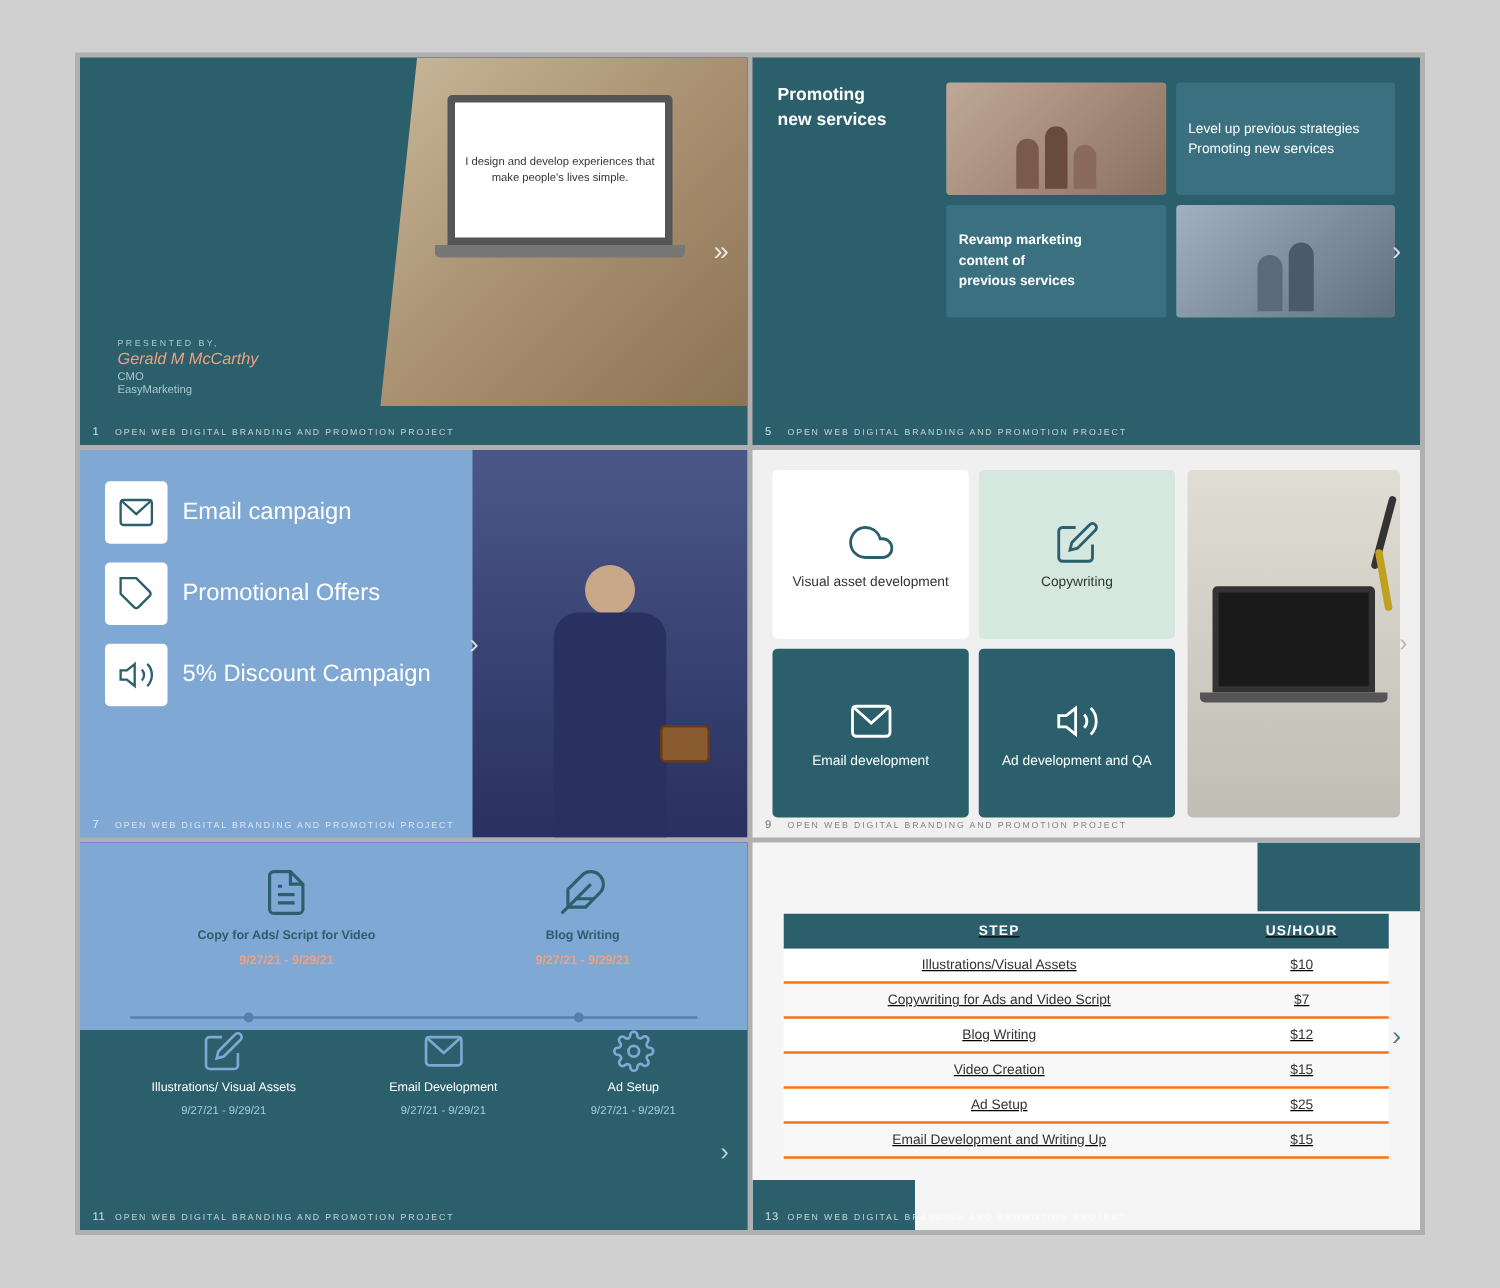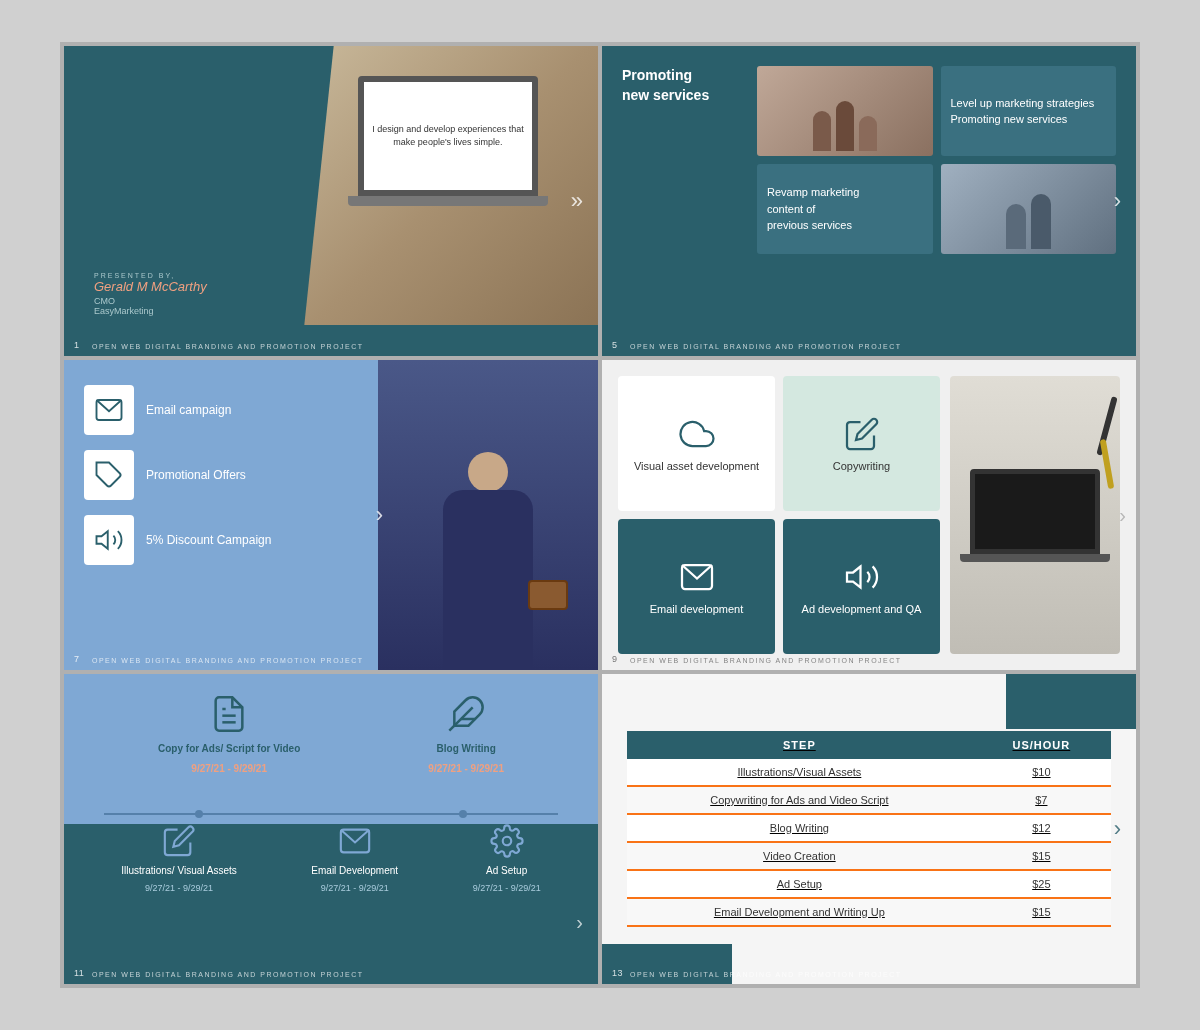--- a/index.html
+++ b/index.html
@@ -154,21 +154,21 @@
       height: 50px;
       background: #fff;
       border-radius: 4px;
       display: flex;
       align-items: center;
       justify-content: center;
       font-size: 18px;
       flex-shrink: 0;
     }
     .service-label {
-      font-size: 12px;
+      font-size: 19px;
       color: #fff;
       font-weight: 500;
     }
     .slide-7-right {
       width: 200px;
       position: relative;
     }
 
     
     .slide-9 {
@@ -348,25 +348,25 @@
         <div class="photo-box photo-box-1" style="height:90px;background:linear-gradient(135deg,#c0a898 0%,#8a7060 100%);border-radius:3px;">
 
           <div style="width:100%;height:100%;display:flex;align-items:flex-end;justify-content:center;padding-bottom:5px;gap:5px;">
             <div style="width:18px;height:40px;background:#7a5a4a;border-radius:9px 9px 0 0;"></div>
             <div style="width:18px;height:50px;background:#6a4a3a;border-radius:9px 9px 0 0;"></div>
             <div style="width:18px;height:35px;background:#8a6a5a;border-radius:9px 9px 0 0;"></div>
           </div>
         </div>
 
         <div style="background:#3a7080;padding:10px;border-radius:3px;height:90px;display:flex;align-items:center;">
-          <div style="font-size:11px;color:#fff;line-height:1.5;">Level up marketing strategies Promoting new services</div>
+          <div style="font-size:11px;color:#fff;line-height:1.5;">Level up previous strategies Promoting new services</div>
         </div>
 
         <div style="background:#3a7080;padding:10px;border-radius:3px;height:90px;display:flex;align-items:center;">
-          <div style="font-size:11px;color:#fff;line-height:1.5;">
+          <div style="font-size:11px;color:#fff;line-height:1.5;font-weight:bold;">
             <div>Revamp marketing</div>
             <div>content of</div>
             <div>previous services</div>
           </div>
         </div>
 
         <div class="photo-box photo-box-2" style="height:90px;background:linear-gradient(135deg,#a0b0c0 0%,#607080 100%);border-radius:3px;">
           <div style="width:100%;height:100%;display:flex;align-items:flex-end;justify-content:center;padding-bottom:5px;gap:5px;">
             <div style="width:20px;height:45px;background:#5a6a7a;border-radius:10px 10px 0 0;"></div>
             <div style="width:20px;height:55px;background:#4a5a6a;border-radius:10px 10px 0 0;"></div>

